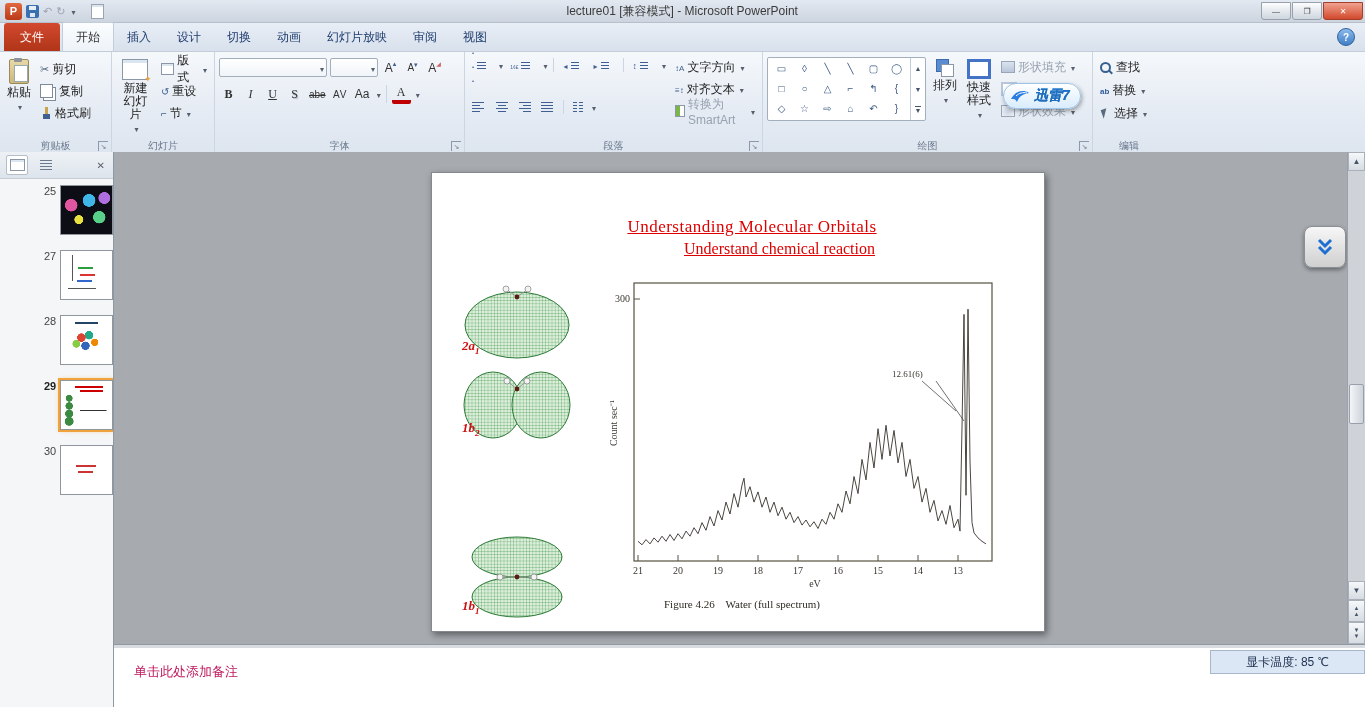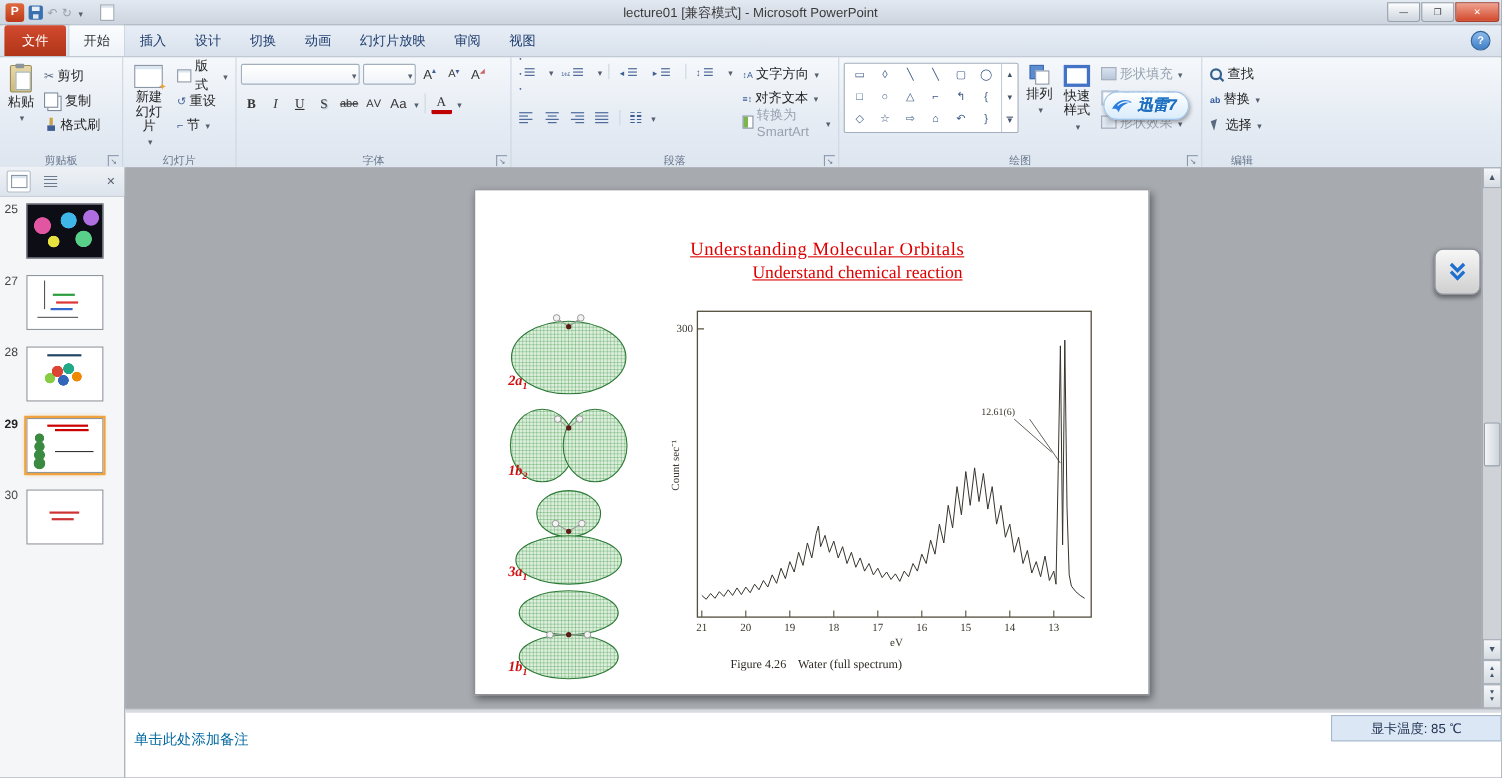--- a/index.html
+++ b/index.html
@@ -125,21 +125,21 @@
   .workspace{position:absolute;top:152px;left:0;right:0;bottom:0;display:flex;}
   .left-pane{width:113px;background:#f4f6f8;border-right:1px solid #8f99a5;display:flex;flex-direction:column;}
   .pane-header{height:26px;background:linear-gradient(#eef2f6,#dde4ec);border-bottom:1px solid #c5ccd4;display:flex;align-items:center;gap:8px;padding:0 6px;}
   .pane-tab{width:20px;height:18px;display:grid;place-items:center;border-radius:2px;}
   .pane-tab.active{background:#fff;border:1px solid #b4bdc8;}
   .hamburger{width:12px;height:10px;background:repeating-linear-gradient(#6b7a8c 0 1px,transparent 1px 3px);}
   .pane-spacer{flex:1;}
   .pane-close{color:#5a646f;font-size:10px;padding:0 2px;}
   .thumb-list{flex:1;overflow:hidden;padding:6px 0 0 2px;}
   .thumb-item{display:flex;gap:4px;margin-bottom:15px;align-items:flex-start;}
-  .thumb-num{width:16px;text-align:left;font-size:11px;color:#444;padding-left:2px;}
+  .thumb-num{width:16px;text-align:left;font-size:11px;color:#444;padding-left:2px;margin-left:40px;}
   .thumb-item.selected .thumb-num{font-weight:bold;color:#222;}
   .thumb-preview{width:68px;height:48px;border:1px solid #8f969e;background:#fff;background-repeat:no-repeat;}
   .thumb-item.selected .thumb-preview{outline:2px solid #f0a23c;box-shadow:0 0 5px #f0b65c;}
   .prev-25{background-color:#0d0d16;background-image:radial-gradient(circle at 20% 40%,#e255a0 0 12%,transparent 13%),radial-gradient(circle at 55% 30%,#3fb6e8 0 14%,transparent 15%),radial-gradient(circle at 75% 65%,#58d08a 0 12%,transparent 13%),radial-gradient(circle at 35% 70%,#e8e23f 0 9%,transparent 10%),radial-gradient(circle at 85% 25%,#b06fe0 0 10%,transparent 11%);}
   .prev-26{background-image:linear-gradient(#222 0 0),repeating-linear-gradient(to bottom,#c03 0 1px,transparent 1px 4px);background-size:40% 2px,86% 60%;background-position:8% 8%,8% 90%;}
   .prev-27{background-image:linear-gradient(#555 0 0),linear-gradient(#555 0 0),linear-gradient(#2a9d3f 0 0),linear-gradient(#d33 0 0),linear-gradient(#36c 0 0);background-size:1px 55%,55% 1px,30% 2px,30% 2px,30% 2px;background-position:22% 20%,28% 78%,48% 35%,54% 50%,44% 62%;}
   .prev-28{background-image:radial-gradient(circle at 40% 45%,#d43 0 10%,transparent 11%),radial-gradient(circle at 55% 40%,#2a8 0 10%,transparent 11%),radial-gradient(circle at 48% 62%,#36b 0 10%,transparent 11%),radial-gradient(circle at 66% 55%,#e80 0 8%,transparent 9%),radial-gradient(circle at 30% 58%,#8c4 0 8%,transparent 9%),linear-gradient(#246 0 0);background-size:100% 100%,100% 100%,100% 100%,100% 100%,100% 100%,46% 2px;background-position:0 0,0 0,0 0,0 0,0 0,50% 12%;}
   .prev-29{background-image:linear-gradient(#c00 0 0),linear-gradient(#c00 0 0),radial-gradient(circle at 16% 36%,#3a8a42 0 6%,transparent 7%),radial-gradient(circle at 16% 52%,#3a8a42 0 7%,transparent 8%),radial-gradient(circle at 16% 68%,#3a8a42 0 7%,transparent 8%),radial-gradient(circle at 16% 84%,#3a8a42 0 7%,transparent 8%),linear-gradient(#333 0 0);background-size:55% 2px,45% 2px,100% 100%,100% 100%,100% 100%,100% 100%,52% 1px;background-position:60% 10%,66% 20%,0 0,0 0,0 0,0 0,78% 62%;}
   .prev-30{background-image:linear-gradient(#c33 0 0),linear-gradient(#c33 0 0);background-size:40% 2px,30% 2px;background-position:50% 42%,46% 54%;}
   .prev-31{background-image:linear-gradient(#2353a8 0 0),linear-gradient(#444 0 0),linear-gradient(#666 0 0);background-size:60% 2px,30% 35%,30% 35%;background-position:20% 10%,24% 62%,72% 62%;}
@@ -177,21 +177,21 @@
   .scb{height:17px;display:grid;place-items:center;background:linear-gradient(#f6f8fa,#d6dce2);border:1px solid #a8b0b9;font-size:8px;color:#44546a;}
   .sctrack{flex:1;position:relative;}
   .scthumb{position:absolute;left:1px;right:1px;top:52%;height:38px;background:linear-gradient(90deg,#f4f6f8,#ccd3da);border:1px solid #98a1ab;border-radius:2px;}
   .navbtn{height:20px;display:flex;flex-direction:column;align-items:center;justify-content:center;background:linear-gradient(#f6f8fa,#d6dce2);border:1px solid #a8b0b9;}
   .dblup::before,.dblup::after{content:"▲";font-size:6px;line-height:6px;color:#44546a;}
   .dbldn::before,.dbldn::after{content:"▼";font-size:6px;line-height:6px;color:#44546a;}
 
   .float-widget{position:absolute;right:19px;top:74px;width:40px;height:40px;border-radius:8px;background:linear-gradient(#f7f7f7,#cfcfcf);border:1px solid #8a8f96;box-shadow:0 2px 4px rgba(0,0,0,.4);display:grid;place-items:center;}
 
   .notes{height:62px;background:#fff;border-top:1px solid #8f99a5;box-shadow:inset 0 3px 0 #d8dce1;position:relative;}
-  .notes-text{position:absolute;left:8px;top:18px;font-size:13px;color:#0369a1;}
+  .notes-text{position:absolute;left:20px;top:18px;font-size:13px;color:#be185d;}
   .gpu-badge{position:absolute;right:0;top:5px;width:153px;height:22px;background:#dbe7f5;border:1px solid #a7b8cc;display:grid;place-items:center;font-size:12px;color:#1d2f4e;}
 </style>
 </head>
 <body>
 
 <div class="app">
 
   <div class="titlebar">
     <div class="qat">
       <span class="app-icon">P</span>
@@ -591,32 +591,20 @@
               <svg width="110" height="80">
                 <ellipse class="lobe" cx="31" cy="44" rx="29" ry="33"></ellipse>
                 <ellipse class="lobe" cx="79" cy="44" rx="29" ry="33"></ellipse>
                 <line class="bond" x1="55" y1="28" x2="45" y2="20"></line>
                   <line class="bond" x1="55" y1="28" x2="65" y2="20"></line>
                 <circle class="oAtom" cx="55" cy="28" r="2.4"></circle>
                 <circle class="hAtom" cx="45" cy="20" r="3"></circle>
                   <circle class="hAtom" cx="65" cy="20" r="3"></circle>
               </svg>
               <span class="orb-label"><span>1b</span><sub>2</sub></span>
-            </div>
-            <div class="orb orb-4">
-              <svg width="110" height="90">
-                <ellipse class="lobe" cx="55" cy="24" rx="29" ry="21"></ellipse>
-                <ellipse class="lobe" cx="55" cy="66" rx="48" ry="22"></ellipse>
-                <line class="bond" x1="55" y1="40" x2="43" y2="33"></line>
-                  <line class="bond" x1="55" y1="40" x2="67" y2="33"></line>
-                <circle class="oAtom" cx="55" cy="40" r="2.4"></circle>
-                <circle class="hAtom" cx="43" cy="33" r="3"></circle>
-                  <circle class="hAtom" cx="67" cy="33" r="3"></circle>
-              </svg>
-              <span class="orb-label"><span>3a</span><sub>1</sub></span>
             </div>
             <div class="orb orb-5">
               <svg width="110" height="84">
                 <ellipse class="lobe" cx="55" cy="22" rx="45" ry="20"></ellipse>
                 <ellipse class="lobe" cx="55" cy="62" rx="45" ry="20"></ellipse>
                 <line class="bond" x1="55" y1="42" x2="38" y2="42"></line>
                   <line class="bond" x1="55" y1="42" x2="72" y2="42"></line>
                 <circle class="oAtom" cx="55" cy="42" r="2.4"></circle>
                 <circle class="hAtom" cx="38" cy="42" r="3"></circle>
                   <circle class="hAtom" cx="72" cy="42" r="3"></circle>

